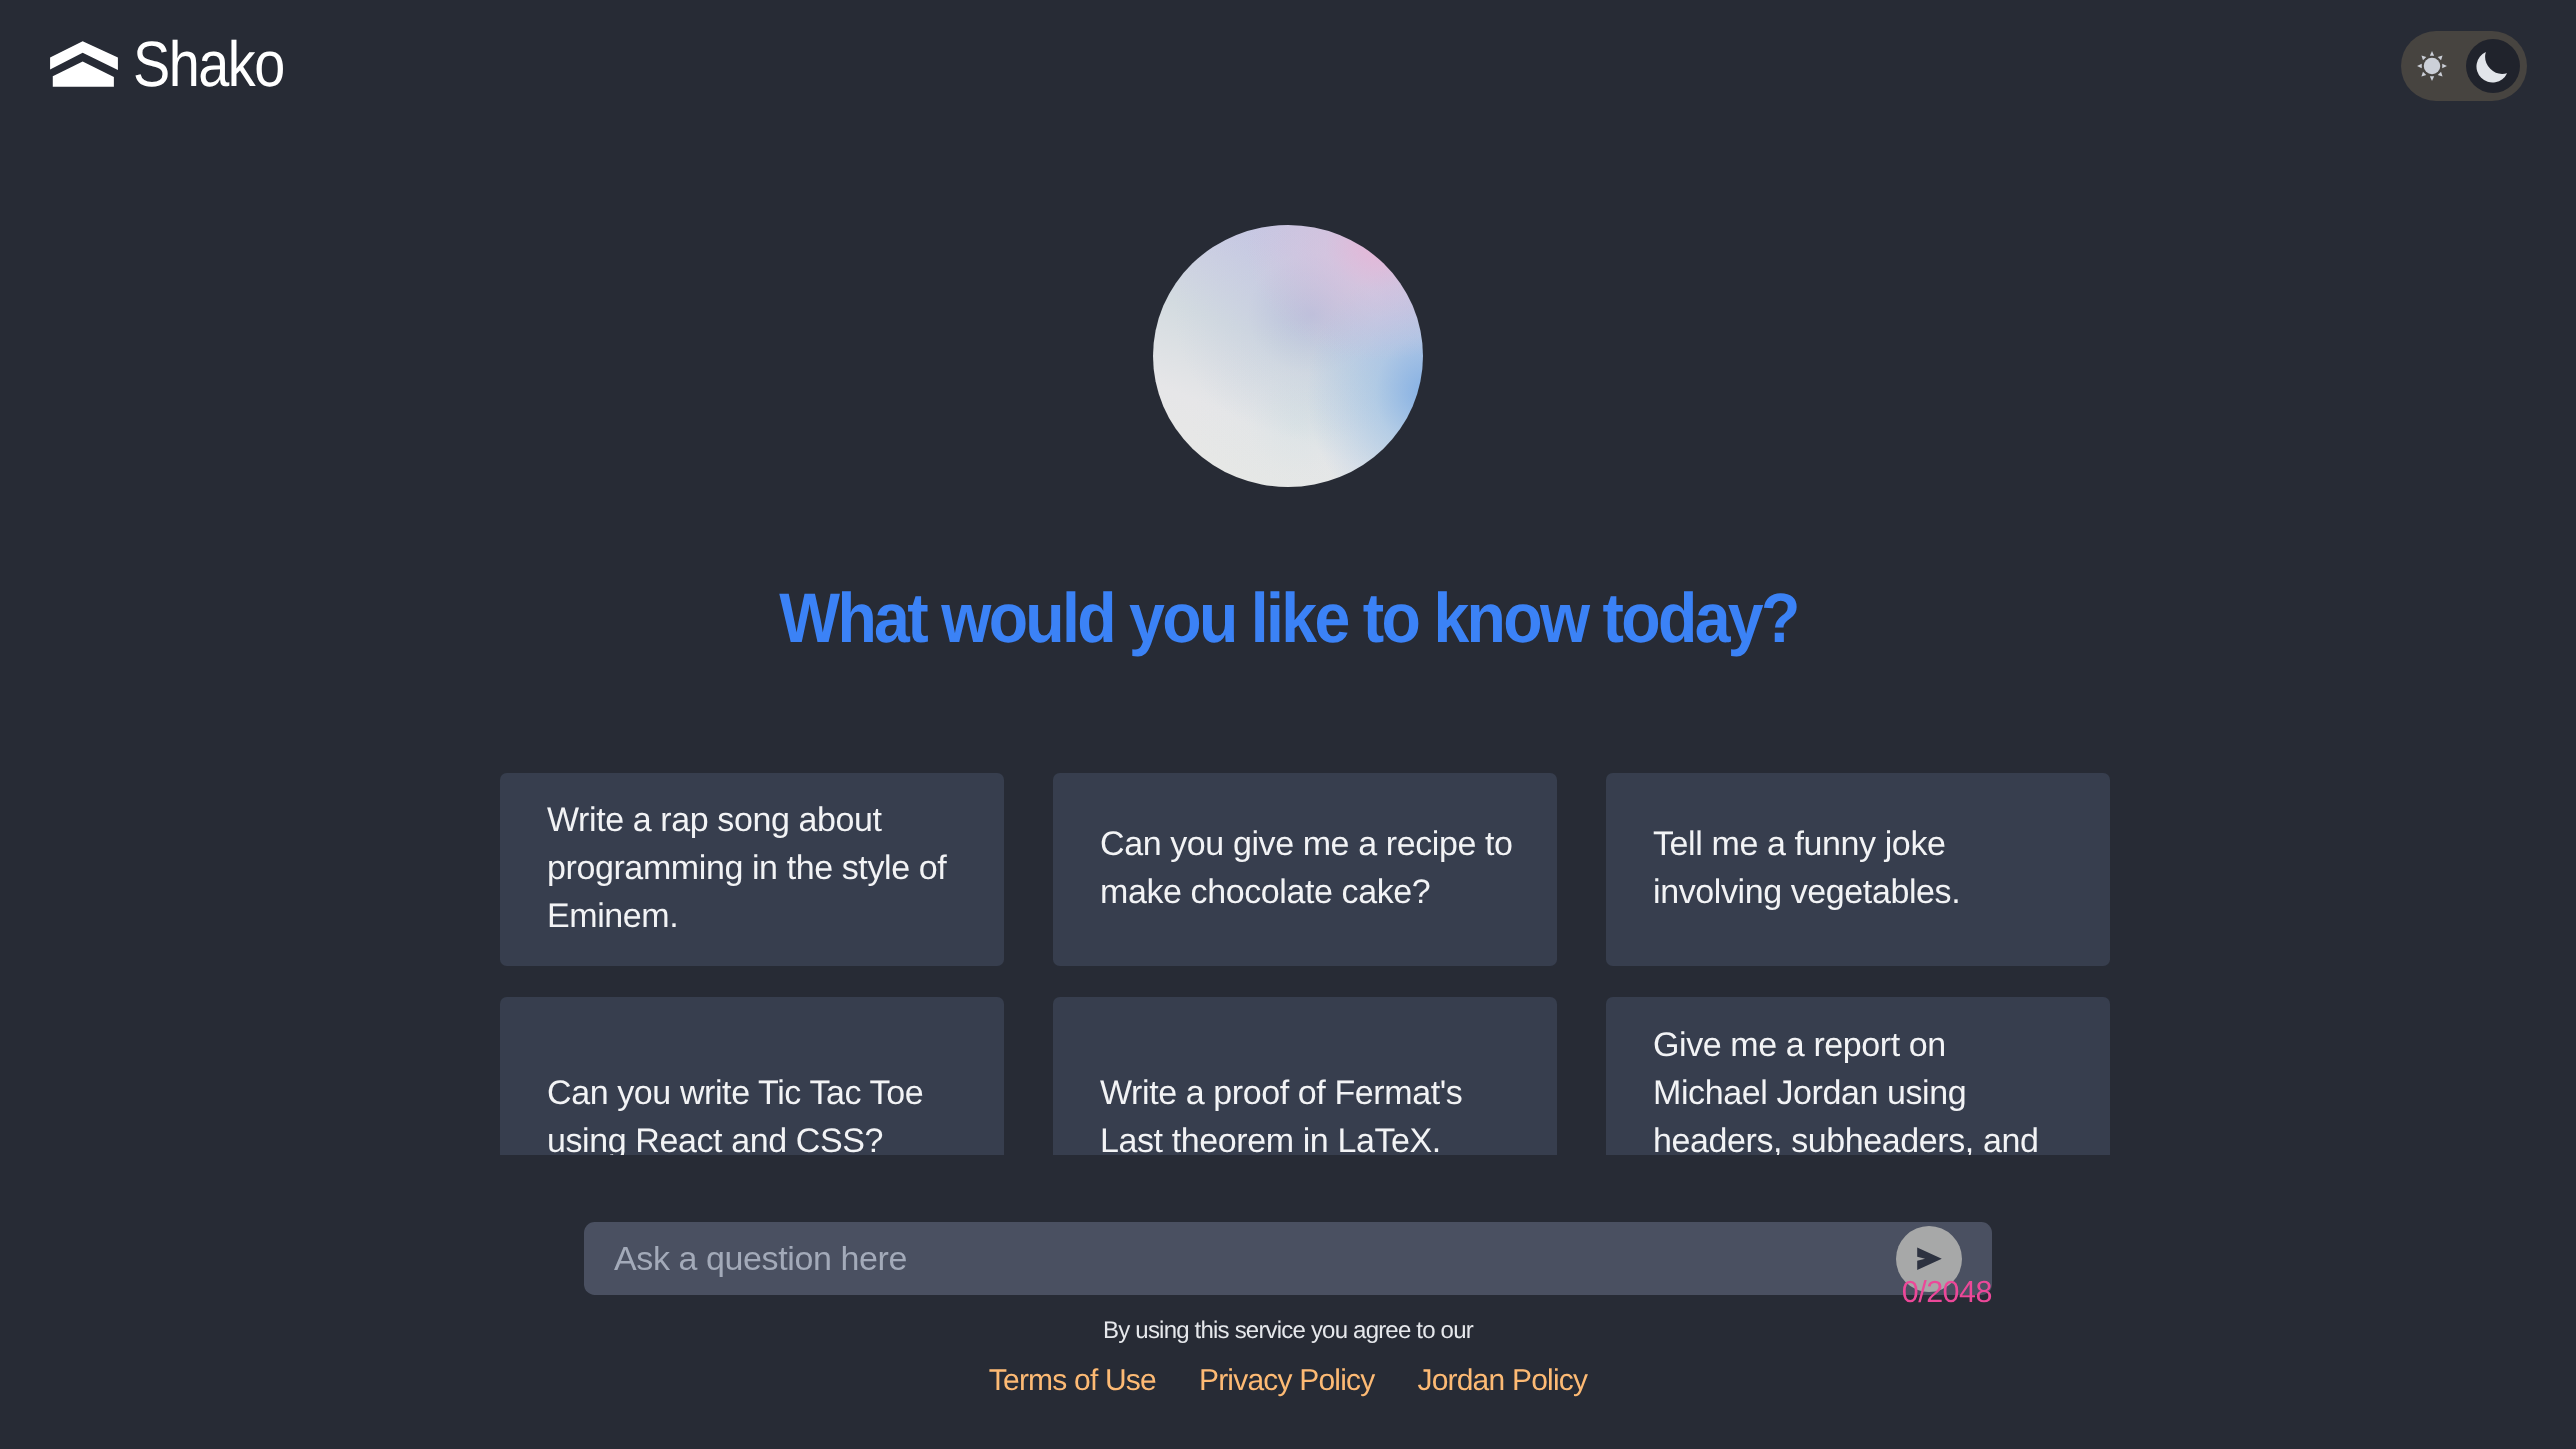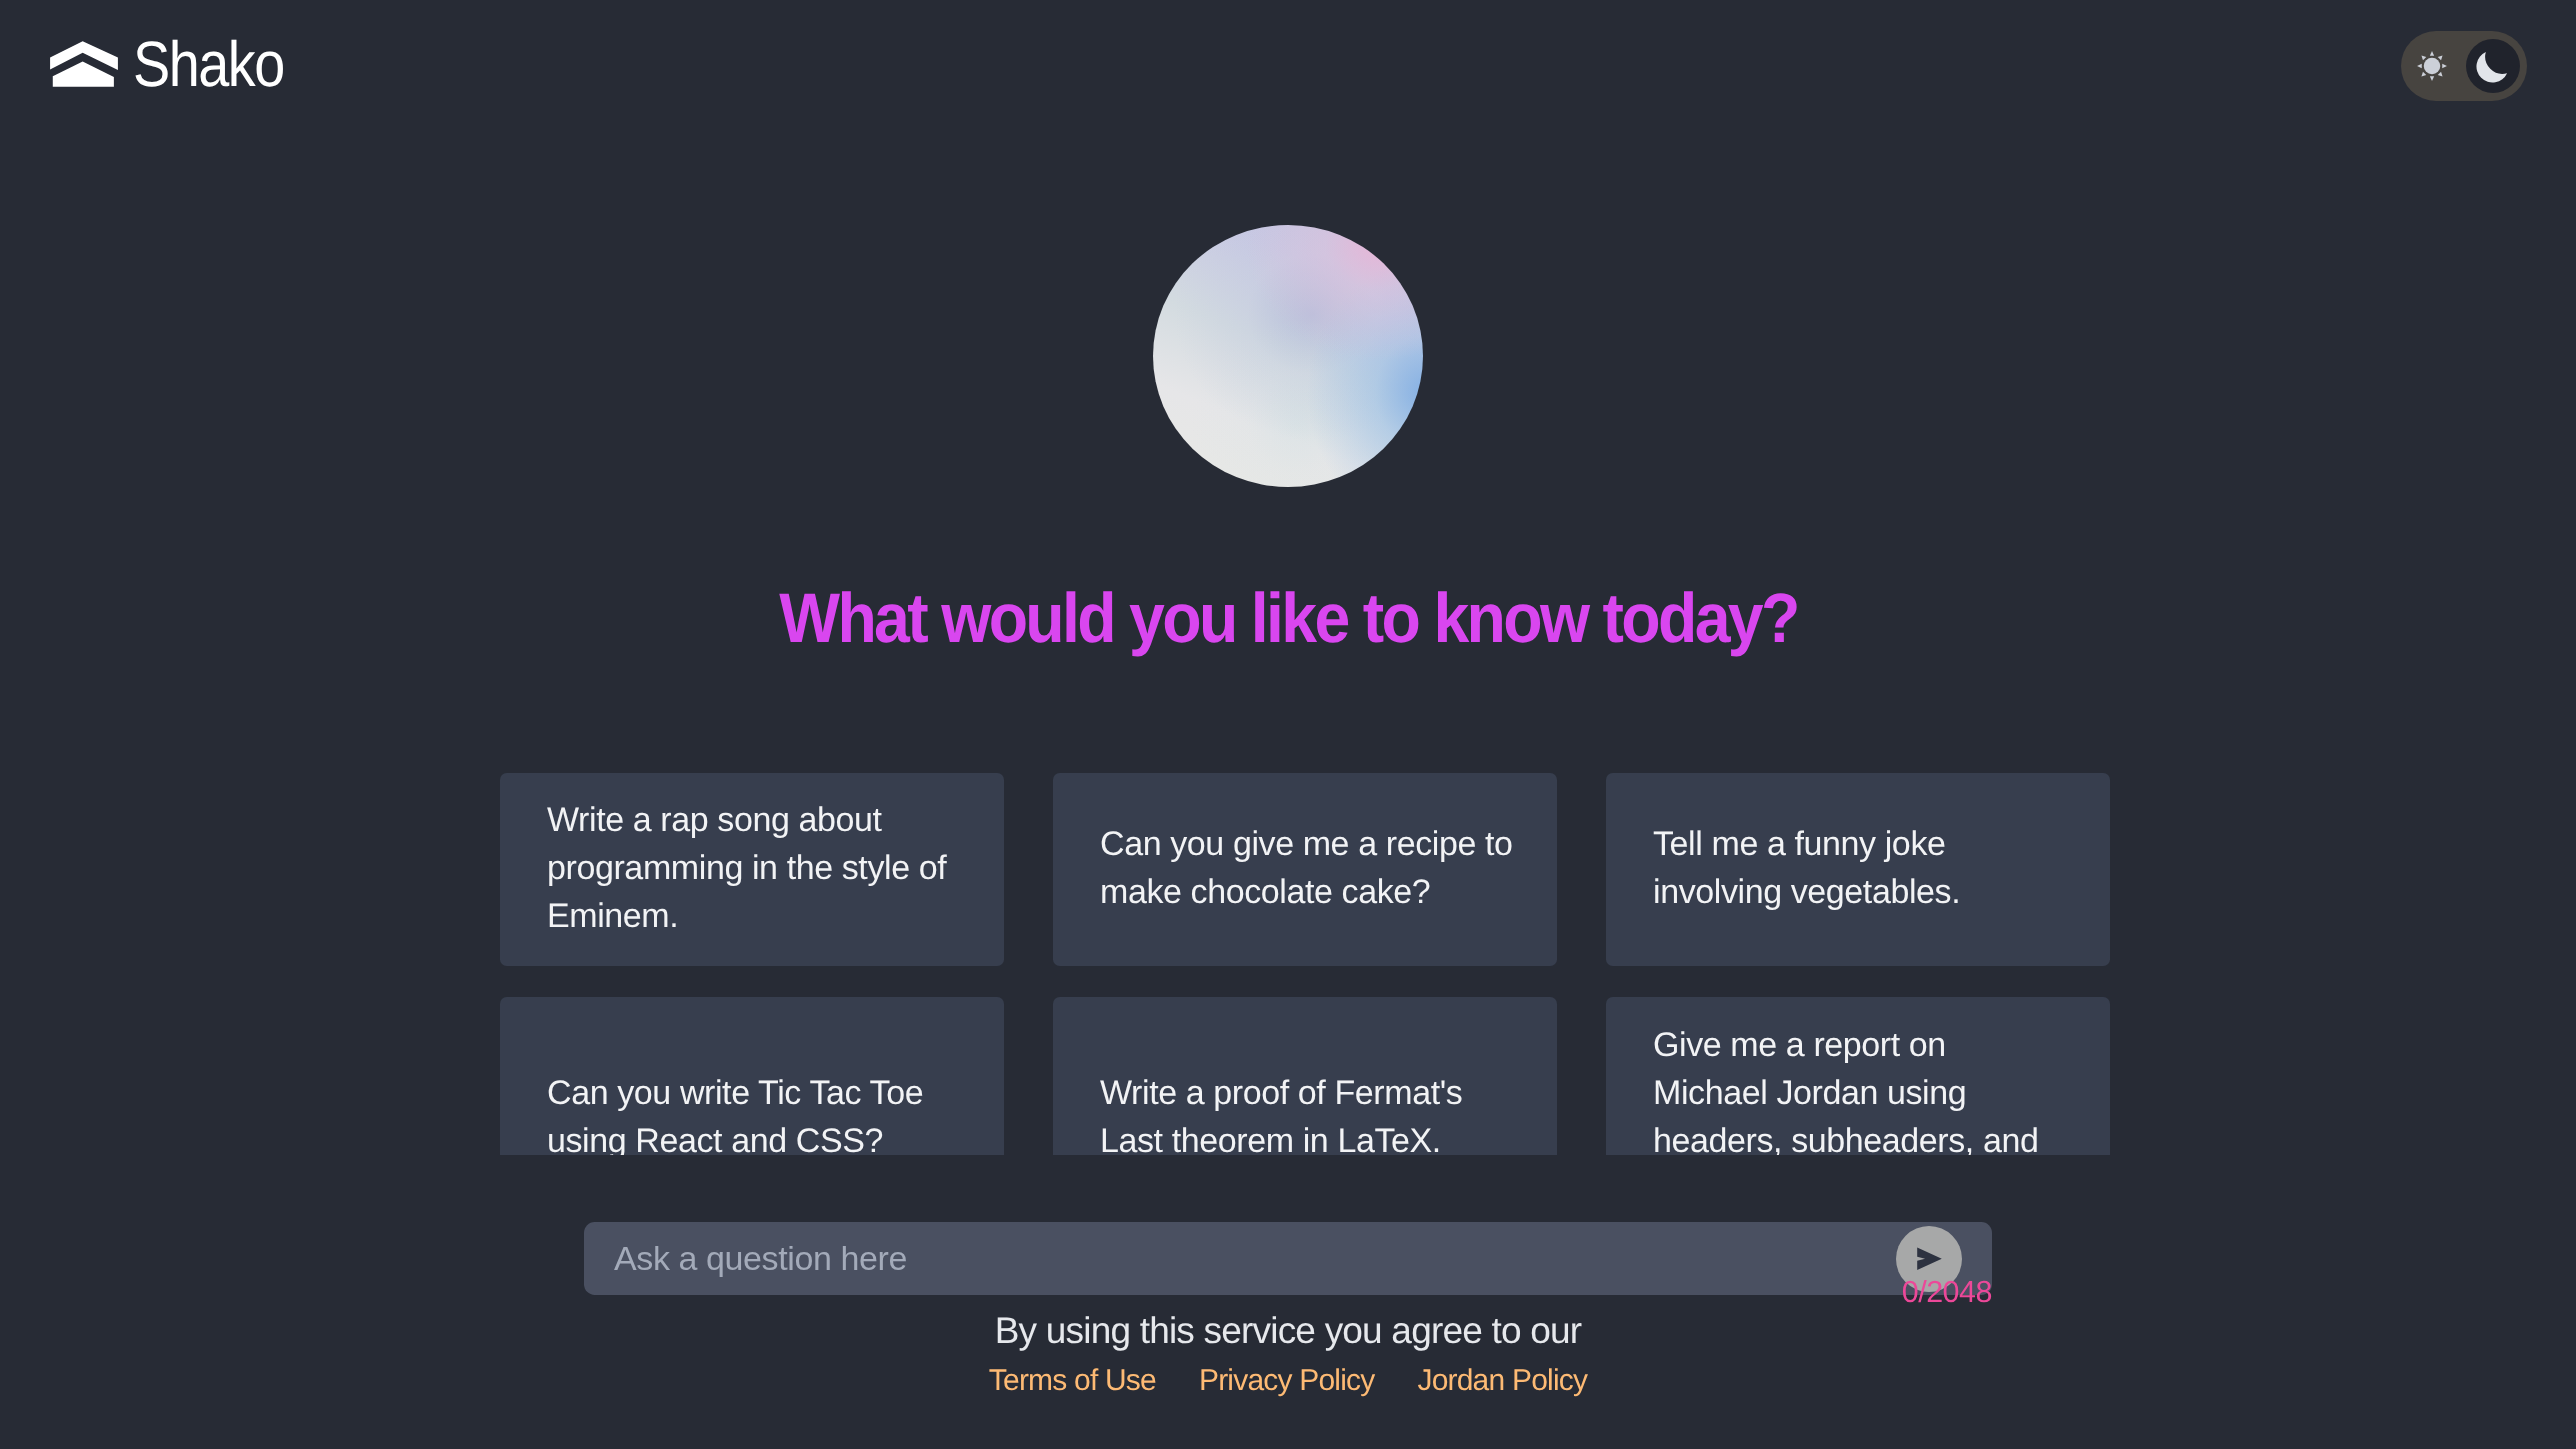--- a/index.html
+++ b/index.html
@@ -53,21 +53,21 @@
       radial-gradient(ellipse 47% 50% at 53% 76%, rgba(183,219,222,0.20) 0%, rgba(206,226,227,0.10) 38%, rgba(226,233,233,0) 82%),
       radial-gradient(ellipse 60% 57% at 59% 34%, rgba(168,178,214,0.59) 0%, rgba(190,198,224,0.29) 40%, rgba(214,219,232,0) 85%),
       linear-gradient(202deg, #bcc2e2 0%, #c8c9e3 22%, #d3dbe0 48%, #e6e6e8 72%, #e8e9e4 100%);
   }
 
   
   .headline {
     position: absolute; left: 0; top: 578px; width: 2576px;
     text-align: center; margin: 0;
     font-size: 70px; line-height: 81px; font-weight: 700;
-    color: #d946ef;
+    color: #3b82f6;
   }
   .headline span {
     display: inline-block;
     letter-spacing: -2.9px;
     transform: scaleX(0.92); transform-origin: center center;
     white-space: pre;
   }
 
   
   .cards {
@@ -123,21 +123,21 @@
     text-align: right;
     font-size: 30.5px; line-height: 38px; color: #ec4899; letter-spacing: -0.5px;
   }
   .counter span { display:inline-block; }
 
   
   .footer {
     position: absolute; left: 0; top: 1312px; width: 2576px;
     text-align: center;
   }
-  .footer-note { font-size: 37px; line-height: 38px; color: #e6e8ec; letter-spacing: -0.8px; }
+  .footer-note { font-size: 24px; line-height: 38px; color: #e6e8ec; letter-spacing: -0.8px; }
   .footer-note span { display:inline-block; white-space: pre; }
   .footer-links {
     margin-top: 12px;
     display: flex; justify-content: center; align-items: baseline;
   }
   .footer-link {
     display:inline-block;
     font-size: 30px; line-height: 38px; color: #fdba74; text-decoration: none;
     letter-spacing: -0.8px;
     white-space: pre;

